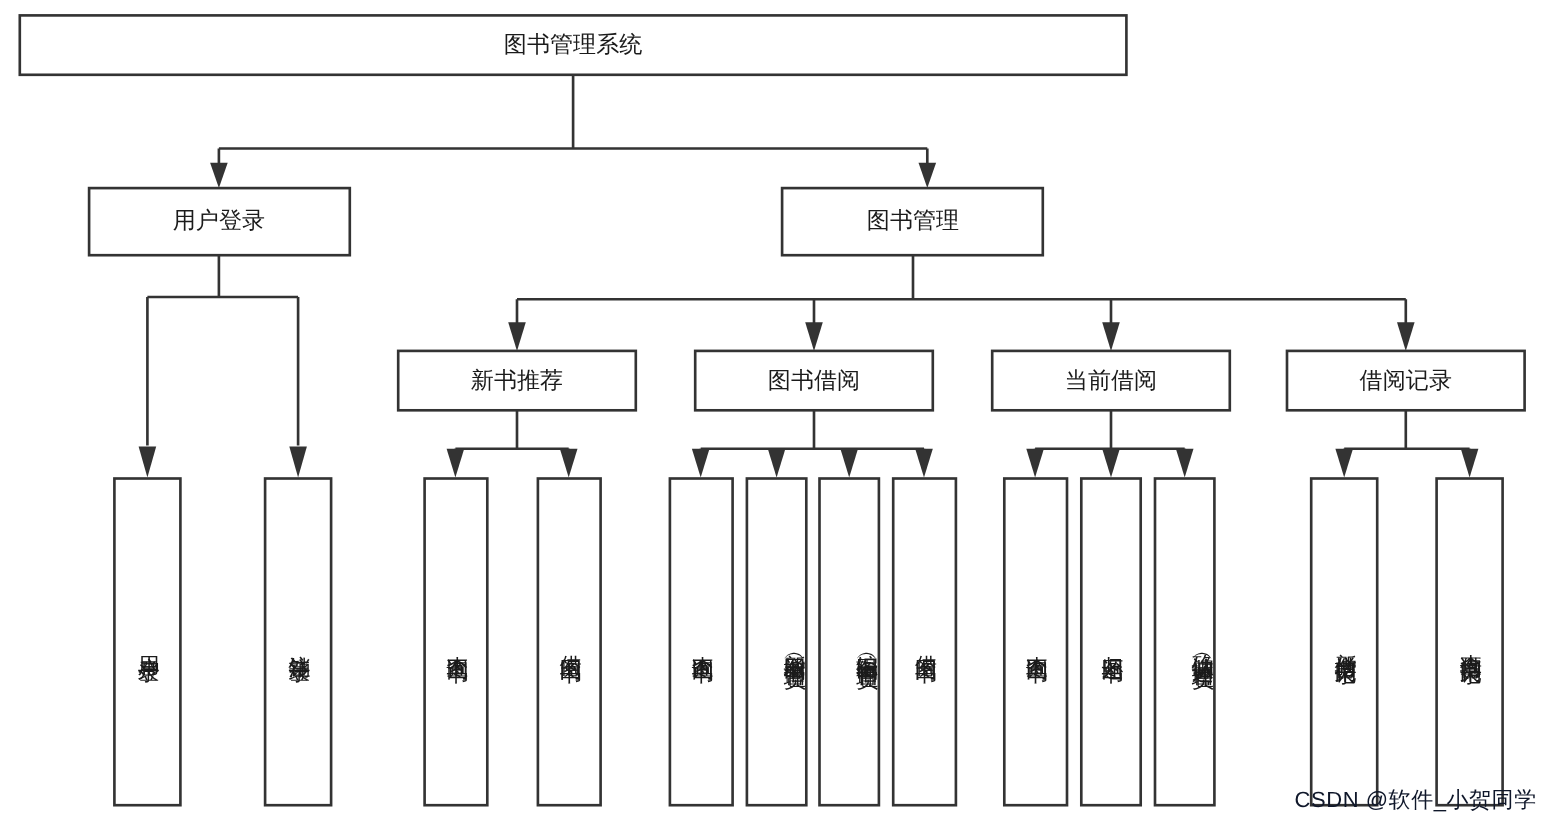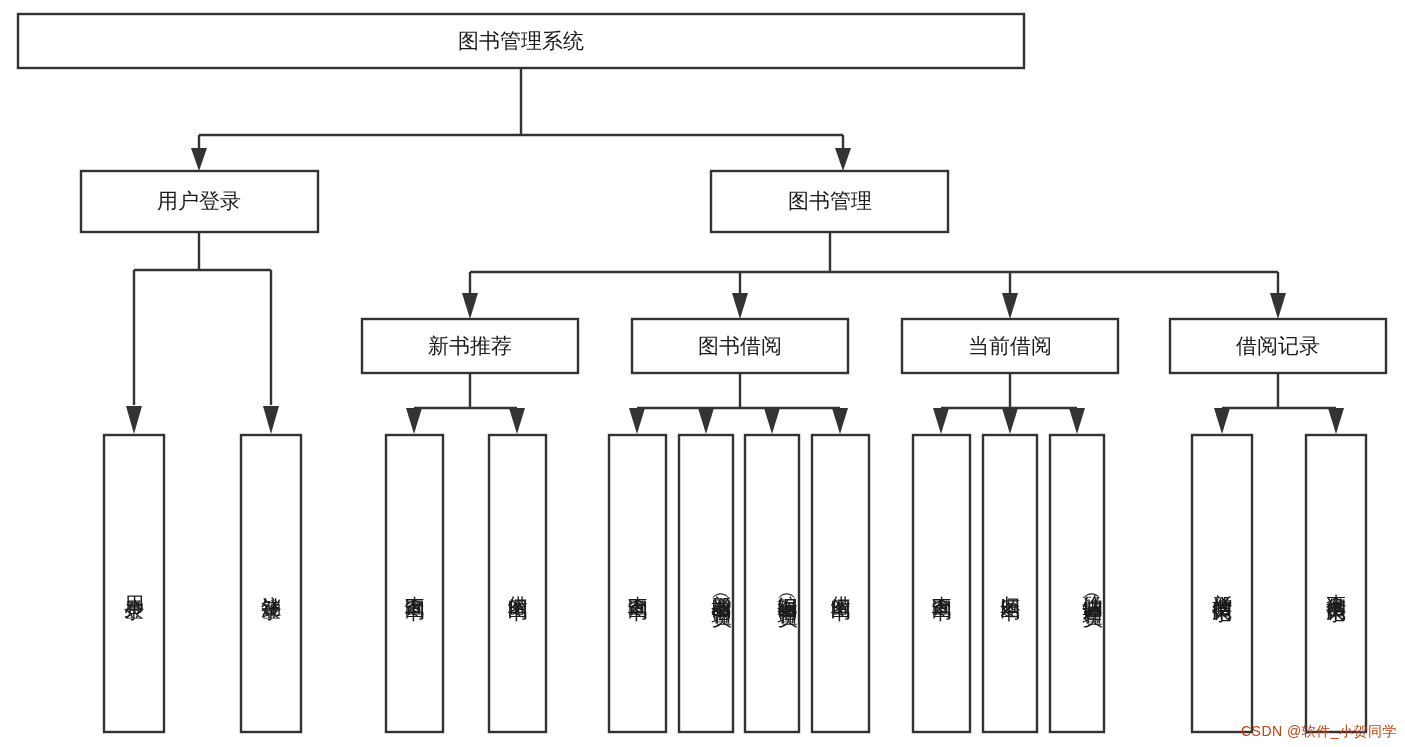--- a/index.html
+++ b/index.html
@@ -64,22 +64,22 @@
     justify-content: center;
     white-space: nowrap;
     pointer-events: none;
     user-select: none;
   }
   .watermark {
     position: absolute;
     right: 8px;
     bottom: 6px;
     font-family: "Liberation Sans", "DejaVu Sans", sans-serif;
-    font-size: 14px;
-    color: #c2410c;
+    font-size: 20px;
+    color: #0f172a;
     letter-spacing: 0.5px;
     white-space: nowrap;
   }
 </style>
 </head>
 <body>
 
 <div id="diagram-root">
 
   <svg class="chart-canvas" viewBox="0 0 1405 747" xmlns="http://www.w3.org/2000/svg">

